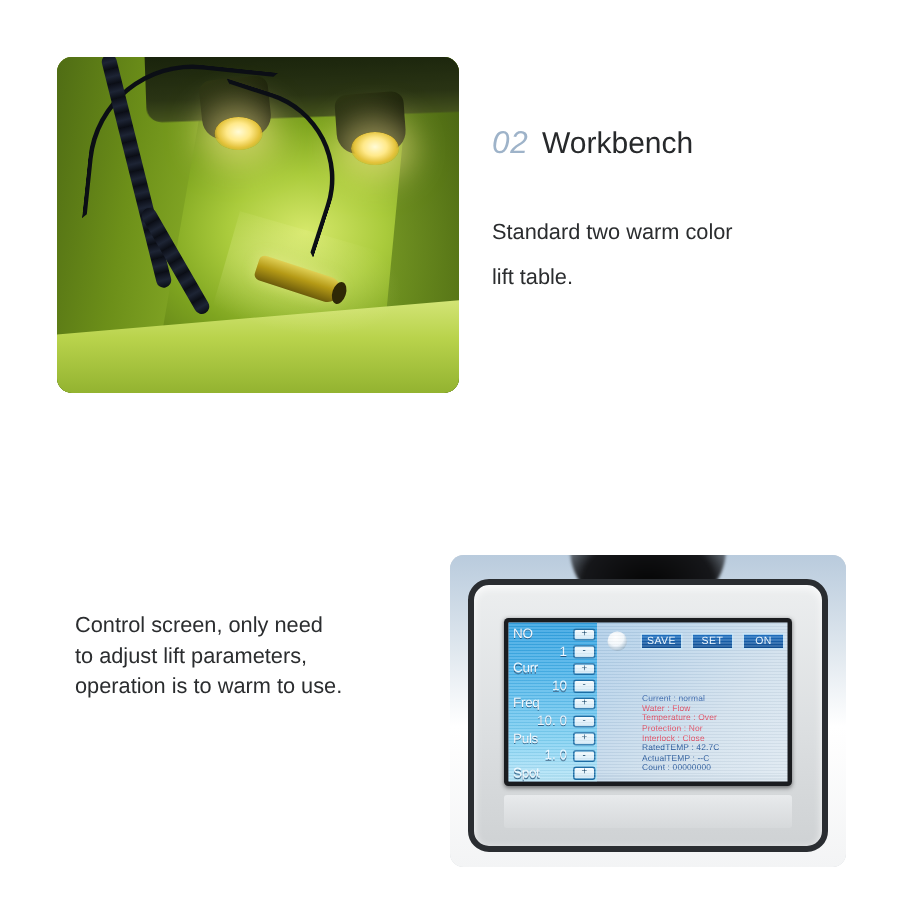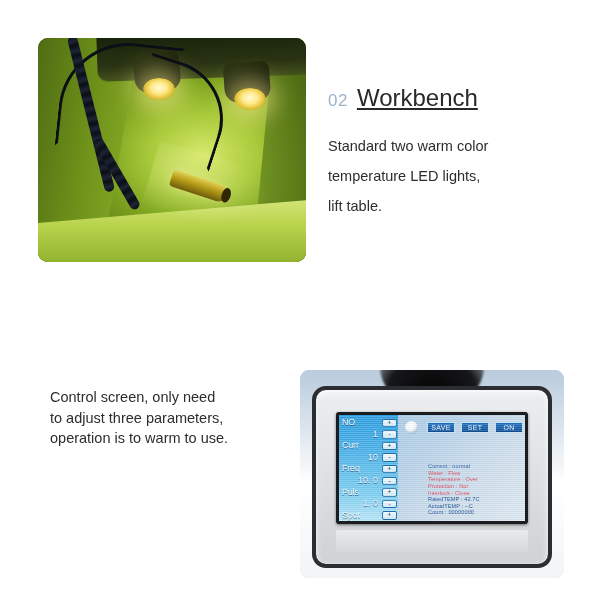--- a/index.html
+++ b/index.html
@@ -7,31 +7,31 @@
     width: 600px; height: 600px;
     background: #ffffff;
     font-family: "Liberation Sans", sans-serif;
     overflow: hidden;
   }
   .page { position: relative; width: 600px; height: 600px; }
 
   
   .sec-title { display: flex; align-items: baseline; white-space: nowrap; }
   .sec-num {
-    font-size: 17px;
+    font-size: 21px;
     color: #9eb3c9;
     letter-spacing: .5px;
     font-weight: 400;
+    font-style: italic;
   }
   .sec-head {
-    font-size: 24px;
+    font-size: 20px;
     color: #27292b;
     margin-left: 9px;
     font-weight: 400;
-    text-decoration: underline;
   }
   .sec-body { color: #2b2d2f; font-size: 14.5px; }
   .sec-body .ln { white-space: nowrap; }
 
   
   #block02-photo {
     position: absolute; left: 38px; top: 38px;
     width: 268px; height: 224px;
     border-radius: 10px;
     overflow: hidden;
@@ -117,25 +117,25 @@
     position: absolute; right: -4px; top: 1px; width: 9px; height: 15px;
     background: #2e2806; border-radius: 50%;
   }
   .shadow-cast {
     position: absolute; left: 110px; top: 118px; width: 120px; height: 70px;
     background: radial-gradient(ellipse at 30% 40%, rgba(255,255,190,.30) 0%, rgba(255,255,190,0) 70%);
     transform: rotate(16deg);
   }
 
   #block02-text { position: absolute; left: 328px; top: 84px; width: 240px; }
-  #block02-text .sec-body { margin-top: 19px; line-height: 30px; }
+  #block02-text .sec-body { margin-top: 32px; line-height: 30px; }
 
   
   #block03-text { position: absolute; left: 50px; top: 387px; width: 240px; }
-  #block03-text .sec-body { line-height: 20.5px; }
+  #block03-text .sec-body { margin-top: 20px; line-height: 20.5px; }
 
   #block03-photo {
     position: absolute; left: 300px; top: 370px;
     width: 264px; height: 208px;
     border-radius: 9px;
     overflow: hidden;
     background: #cfd4d8;
   }
   .dev-bg {
     position: absolute; inset: 0;
@@ -268,29 +268,28 @@
     </div>
   </div>
 
   <div id="block02-text">
     <div class="sec-title">
       <span class="sec-num">02</span>
       <span class="sec-head">Workbench</span>
     </div>
     <div class="sec-body">
       <div class="ln">Standard two warm color</div>
-      <div class="ln">temperature LED lights,</div>
       <div class="ln">lift table.</div>
     </div>
   </div>
 
   <div id="block03-text">
     <div class="sec-body">
       <div class="ln">Control screen, only need</div>
-      <div class="ln">to adjust three parameters,</div>
+      <div class="ln">to adjust lift parameters,</div>
       <div class="ln">operation is to warm to use.</div>
     </div>
   </div>
 
   <div id="block03-photo">
     <div class="dev-bg"></div>
     <div class="dev-dark-top"></div>
 
     <div class="dev-body">
 

